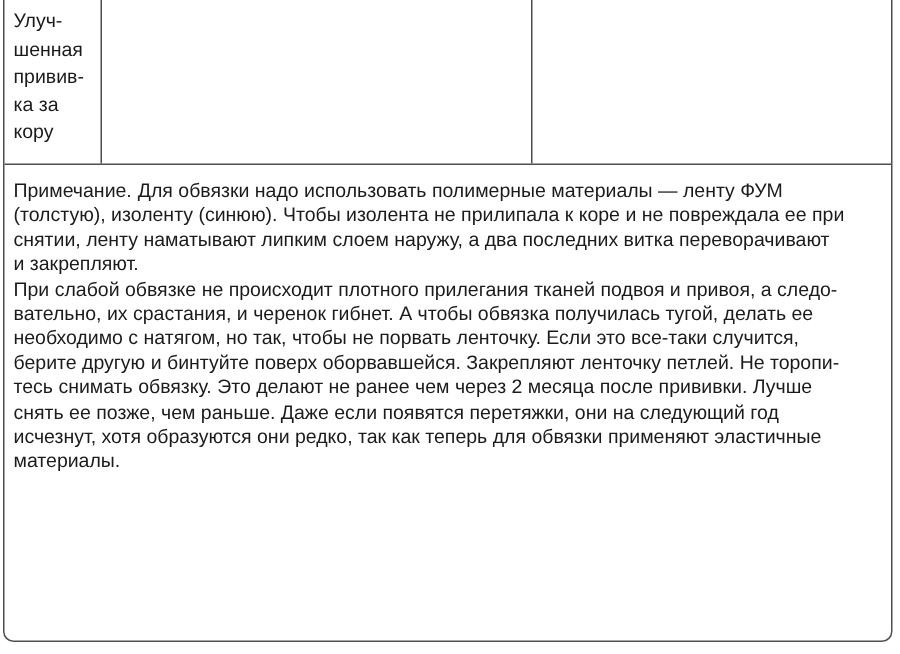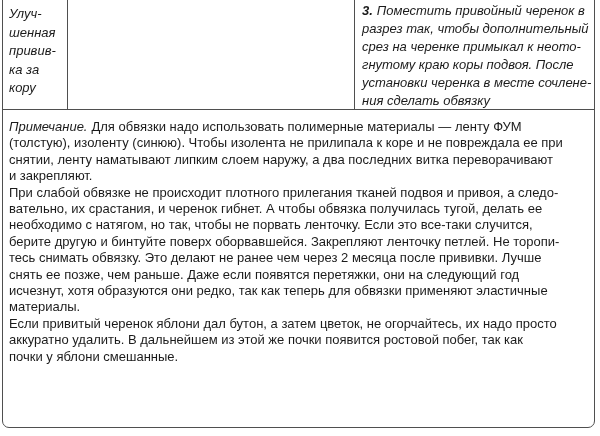--- a/index.html
+++ b/index.html
@@ -23,21 +23,20 @@
     height: 428px;
     border: 1.5px solid #4f4f4f;
     border-radius: 0 0 7px 7px;
     background: #ffffff;
     box-sizing: content-box;
   }
   .grafting-table {
     display: flex;
     height: 110px;
     border-bottom: 1.5px solid #4f4f4f;
-    font-style: italic;
   }
   .cell {
     box-sizing: border-box;
     overflow: hidden;
   }
   .col-method {
     width: 65px;
     border-right: 1.5px solid #4f4f4f;
     padding: 6px 3px 0 6px;
   }
@@ -64,60 +63,48 @@
   .step-number {
     font-weight: bold;
     margin-right: 4px;
   }
   .notes {
     padding: 9px 6px 0 6px;
     font-size: 13px;
     line-height: 16.4px;
   }
   .note-label {
-    font-style: italic;
     margin-right: 4px;
     text-align: center;
   }
 </style>
 </head>
 <body>
 
 <div class="frame">
 
   <div class="grafting-table">
     <div class="cell col-method">
       <p>Улуч-
 шенная
 привив-
 ка за
 кору</p>
     </div>
     <div class="cell col-empty"></div>
-    <div class="cell col-step">
-      <p><span class="step-number">3.</span><span>Поместить привойный черенок в
-разрез так, чтобы дополнительный
-срез на черенке примыкал к неото-
-гнутому краю коры подвоя. После
-установки черенка в месте сочлене-
-ния сделать обвязку</span></p>
-    </div>
   </div>
 
   <div class="notes">
     <p><span class="note-label">Примечание.</span><span>Для обвязки надо использовать полимерные материалы — ленту ФУМ
 (толстую), изоленту (синюю). Чтобы изолента не прилипала к коре и не повреждала ее при
 снятии, ленту наматывают липким слоем наружу, а два последних витка переворачивают
 и закрепляют.</span></p>
     <p>При слабой обвязке не происходит плотного прилегания тканей подвоя и привоя, а следо-
 вательно, их срастания, и черенок гибнет. А чтобы обвязка получилась тугой, делать ее
 необходимо с натягом, но так, чтобы не порвать ленточку. Если это все-таки случится,
 берите другую и бинтуйте поверх оборвавшейся. Закрепляют ленточку петлей. Не торопи-
 тесь снимать обвязку. Это делают не ранее чем через 2 месяца после прививки. Лучше
 снять ее позже, чем раньше. Даже если появятся перетяжки, они на следующий год
 исчезнут, хотя образуются они редко, так как теперь для обвязки применяют эластичные
 материалы.</p>
-    <p>Если привитый черенок яблони дал бутон, а затем цветок, не огорчайтесь, их надо просто
-аккуратно удалить. В дальнейшем из этой же почки появится ростовой побег, так как
-почки у яблони смешанные.</p>
   </div>
 
 </div>
 
 </body></html>

